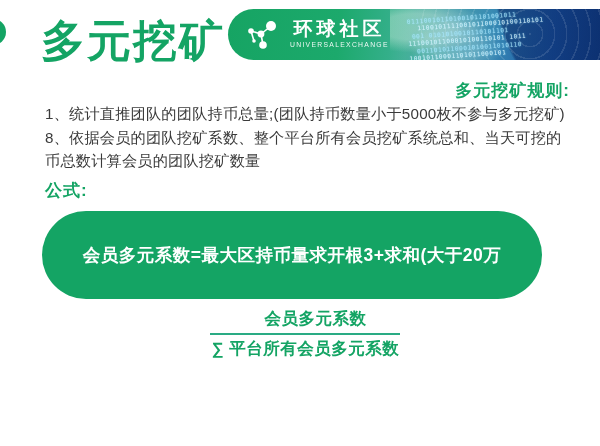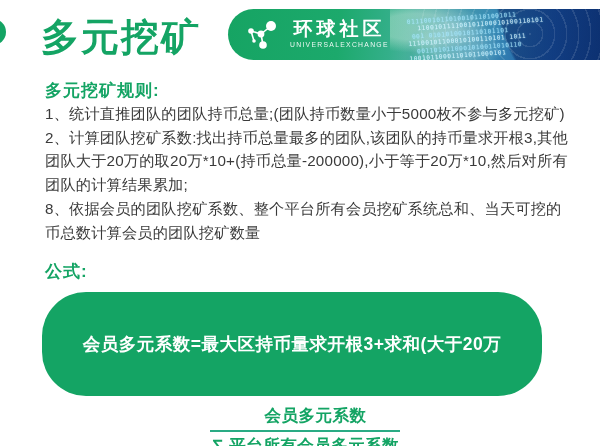--- a/index.html
+++ b/index.html
@@ -12,21 +12,21 @@
   .page { width:600px; height:446px; position:relative; overflow:hidden; background:#fff; }
 
   
   .header { position:relative; height:70px; width:100%; }
   .edge-circle {
     position:absolute; left:-20px; top:19px; width:26px; height:26px;
     border-radius:50%; background:#14a464;
   }
   .page-title {
     position:absolute; left:41px; top:12px;
-    font-size:38px; font-weight:bold; color:#14a464; letter-spacing:2px;
+    font-size:44px; font-weight:bold; color:#14a464; letter-spacing:2px;
     white-space:nowrap;
   }
   .banner {
     position:absolute; left:228px; top:9px; width:372px; height:51px;
     border-radius:26px 0 0 26px; overflow:hidden;
     background:linear-gradient(95deg,#16a463 0%,#1ca96c 30%,#3bb193 48%,#3e9fae 60%,#2572b0 78%,#174e92 100%);
   }
   .banner-icon { position:absolute; left:18px; top:9px; width:34px; height:34px; }
   .brand-text { position:absolute; left:62px; top:9px; color:#fff; }
   .brand-name {
@@ -67,28 +67,28 @@
   .binary-wrap div:nth-child(odd){ color:rgba(180,235,255,.8); }
   .binary-wrap div:nth-child(2){ padding-left:10px; }
   .binary-wrap div:nth-child(3){ padding-left:4px; }
   .binary-wrap div:nth-child(5){ padding-left:8px; }
 
   
   .main { padding:0 30px 0 45px; }
   .section-heading {
     color:#14a464; font-size:17px; font-weight:bold; letter-spacing:1px;
   }
-  .rules-heading { margin-top:9px; }
+  .rules-heading { margin-top:9px;text-align:right; }
   .rule-item {
     font-size:15.2px; line-height:1.56; color:#3a3a3a; letter-spacing:.2px;
     width:527px;
   }
-  .formula-heading { margin-top:16px; }
+  .formula-heading { margin-top:6px; }
   .formula-box {
-    margin-top:9px; margin-left:-3px; width:500px; height:104px;
+    margin-top:9px; margin-left:-3px; width:500px; height:88px;
     background:#14a464; border-radius:44px;
     display:flex; flex-direction:column; align-items:center; justify-content:center;
     color:#fff; font-weight:bold; font-size:17.5px; line-height:1.5;
     letter-spacing:.5px; text-align:center;
   }
   .final-formula {
     margin-top:9px; margin-left:-12px;
     display:flex; align-items:center; justify-content:center;
     color:#14a464; font-weight:bold; font-size:16.5px; letter-spacing:.5px;
   }
@@ -141,21 +141,20 @@
         <div class="brand-sub">UNIVERSALEXCHANGE</div>
       </div>
     </div>
   </div>
 
   <div class="main">
 
     <div class="section-heading rules-heading">多元挖矿规则:</div>
 
     <p class="rule-item">1、统计直推团队的团队持币总量;(团队持币数量小于5000枚不参与多元挖矿)</p>
-    <p class="rule-item">2、计算团队挖矿系数:找出持币总量最多的团队,该团队的持币量求开根3,其他团队大于20万的取20万*10+(持币总量-200000),小于等于20万*10,然后对所有团队的计算结果累加;</p>
     <p class="rule-item">8、依据会员的团队挖矿系数、整个平台所有会员挖矿系统总和、当天可挖的币总数计算会员的团队挖矿数量</p>
 
     <div class="section-heading formula-heading">公式:</div>
 
     <div class="formula-box">
       <div>会员多元系数=最大区持币量求开根3+求和(大于20万</div>
     </div>
 
     <div class="final-formula">
       <span class="frac">

